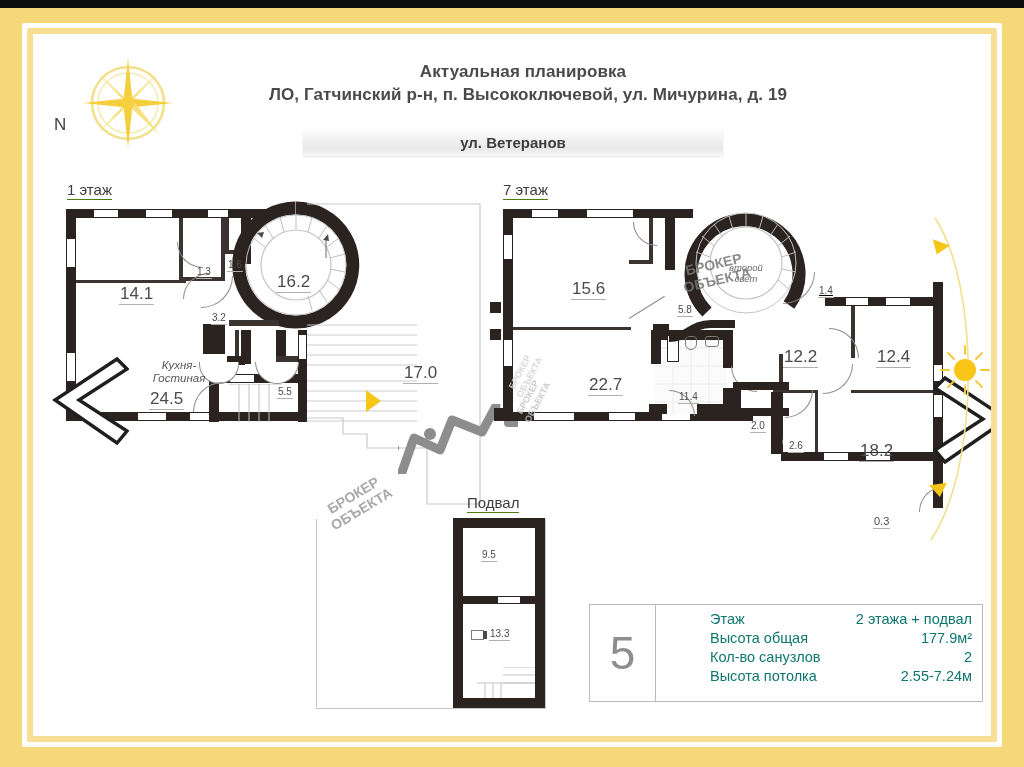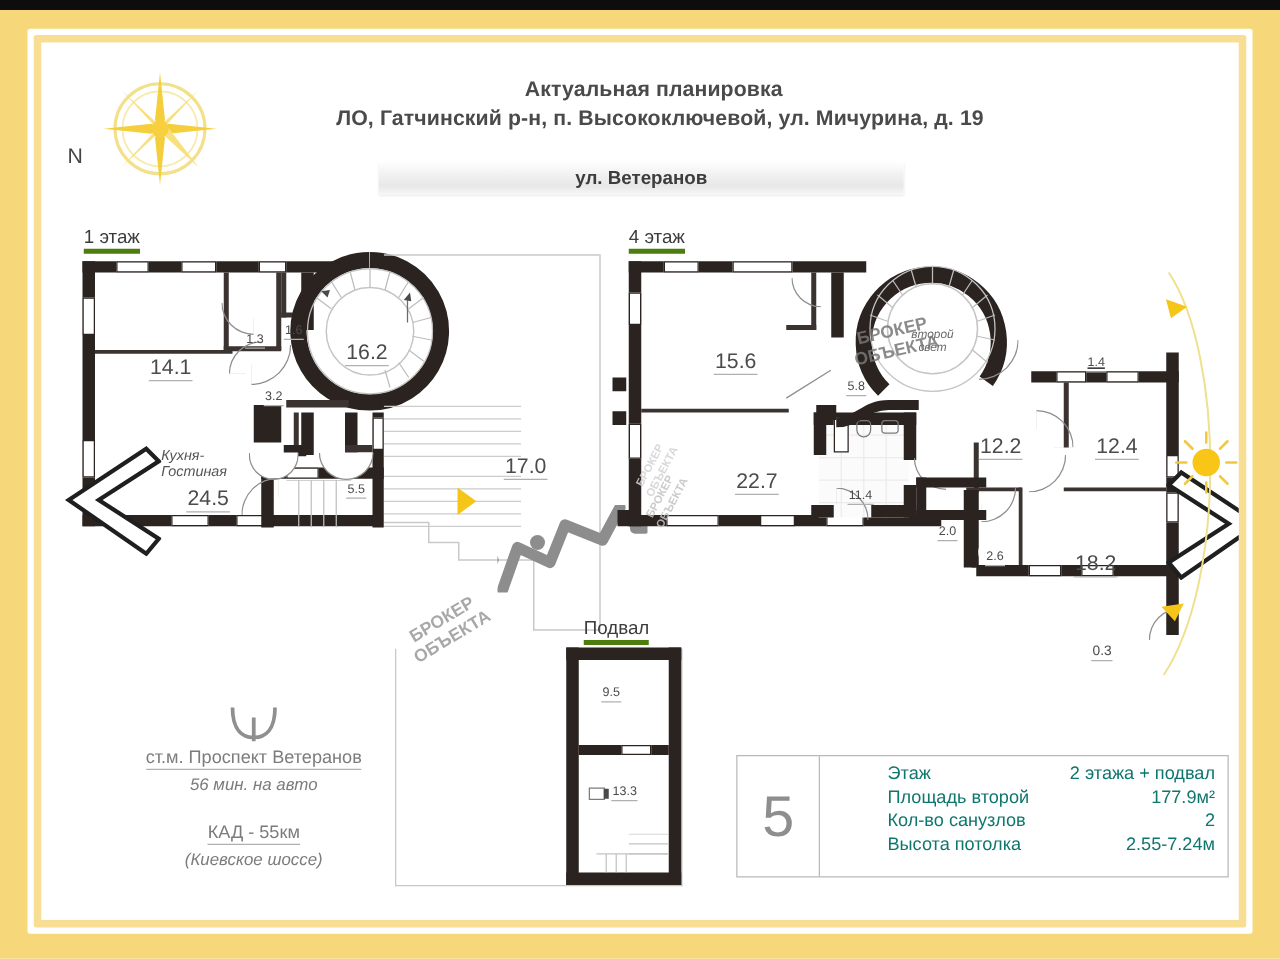--- a/index.html
+++ b/index.html
@@ -53,35 +53,35 @@
   }
   .streetbar {
     height:27px; line-height:27px;
     text-align:center;
     font-size:15px; font-weight:bold; color:#3d3d3d;
     background:linear-gradient(to bottom,#ffffff 0%,#f1f1f1 40%,#e8e8e8 72%,#f7f7f7 100%);
     box-shadow:0 1px 2px rgba(0,0,0,.10);
   }
   .floor-label {
     font-size:15px; color:#3c3c3c;
-    border-bottom:4px solid #4d7c0f;
+    border-bottom:1px solid #4d7c0f;
     padding-bottom:1px;
     display:inline-block;
   }
   .area {
     font-size:17px; color:#4b4b4b;
     border-bottom:1px solid #b0b0b0;
     padding:0 1px 1px 1px;
     white-space:nowrap;
   }
   .area.sm { font-size:10px; }
   .area.xs { font-size:11px; }
   .roomname {
     font-size:11.5px; font-style:italic; color:#555;
-    line-height:13px; white-space:nowrap;
+    text-align:center; line-height:13px; white-space:nowrap;
   }
   .vtorsvet {
     font-size:9.5px; font-style:italic; color:#6a6a6a;
     text-align:center; line-height:11px;
   }
   .nletter { font-size:17px; color:#444; }
 
   
   .wall { background:#2b2320; position:absolute; }
   .iwall { background:#3a3330; position:absolute; }
@@ -344,21 +344,21 @@
       <svg width="120" height="70">
         <path d="M6,92 L18,58 L44,70 L56,40 L86,52 L100,26" transform="translate(-2,-24)" fill="none" stroke="#8d8d8d" stroke-width="9" stroke-linecap="round" stroke-linejoin="round"></path>
         <circle cx="32" cy="30" r="6" fill="#8d8d8d"></circle>
         <circle cx="-4" cy="44" r="5" fill="#8d8d8d"></circle>
         <rect x="96" y="4" width="16" height="13" fill="#2b2320"></rect>
         <rect x="106" y="14" width="16" height="9" rx="4" fill="#8d8d8d"></rect>
       </svg>
     </div>
 
     <div class="abs" style="left:470px;top:147px;">
-      <span class="floor-label">4 этаж</span>
+      <span class="floor-label">7 этаж</span>
     </div>
 
     <div class="abs" style="left:0;top:0;width:960px;height:480px;">
 
       <div class="wall" style="left:470px;top:175px;width:10px;height:212px;"></div>
       <div class="glass" style="left:470px;top:200px;width:10px;height:26px;"></div>
       <div class="glass" style="left:470px;top:305px;width:10px;height:28px;"></div>
       <div class="wall" style="left:470px;top:175px;width:190px;height:9px;"></div>
       <div class="glass" style="left:498px;top:175px;width:28px;height:9px;"></div>
       <div class="glass" style="left:553px;top:175px;width:48px;height:9px;"></div>
@@ -457,21 +457,21 @@
 
       <div class="wall" style="left:620px;top:290px;width:16px;height:12px;"></div>
       <div class="abs" style="left:634px;top:286px;width:70px;height:22px;">
         <svg width="70" height="22">
             <path d="M2,18 C20,18 24,4 44,4 L68,4" fill="none" stroke="#2b2320" stroke-width="8"></path>
           </svg>
       </div>
 
       <div class="abs" style="left:538px;top:245px;"><span class="area">15.6</span></div>
       <div class="abs" style="left:644px;top:265px;"><span class="area sm">5.8</span></div>
-      <div class="abs" style="left:836px;top:246px;text-decoration:underline;"><span class="area sm">1.4</span></div>
+      <div class="abs" style="left:785px;top:246px;text-decoration:underline;"><span class="area sm">1.4</span></div>
       <div class="abs" style="left:750px;top:313px;"><span class="area">12.2</span></div>
       <div class="abs" style="left:843px;top:313px;"><span class="area">12.4</span></div>
       <div class="abs" style="left:555px;top:341px;"><span class="area">22.7</span></div>
       <div class="abs" style="left:645px;top:352px;"><span class="area sm">11.4</span></div>
       <div class="abs" style="left:717px;top:381px;"><span class="area sm">2.0</span></div>
       <div class="abs" style="left:755px;top:401px;"><span class="area sm">2.6</span></div>
       <div class="abs" style="left:826px;top:407px;"><span class="area">18.2</span></div>
       <div class="abs" style="left:840px;top:477px;"><span class="area xs">0.3</span></div>
       <div class="door" style="left:886px;top:452px;width:26px;height:26px;border-radius:100% 0 0 0;border-width:1px 0 0 1px;"></div>
 
@@ -553,45 +553,29 @@
 
 
     <div class="infotable" style="left:556px;top:570px;width:394px;height:98px;">
       <div class="infonum">5</div>
       <div class="inforows">
         <div class="inforow">
           <span class="infokey">Этаж</span>
           <span class="infoval">2 этажа + подвал</span>
         </div>
         <div class="inforow">
-          <span class="infokey">Площадь второй</span>
+          <span class="infokey">Высота общая</span>
           <span class="infoval">177.9м²</span>
         </div>
         <div class="inforow">
           <span class="infokey">Кол-во санузлов</span>
           <span class="infoval">2</span>
         </div>
         <div class="inforow">
           <span class="infokey">Высота потолка</span>
           <span class="infoval">2.55-7.24м</span>
         </div>
       </div>
     </div>
 
-    <div class="abs" style="left:20px;top:528px;width:300px;text-align:center;">
-      <div style="height:34px;">
-        <svg width="46" height="34" viewBox="0 0 46 34">
-          <path d="M6,4 C6,22 14,28 23,28 C32,28 40,22 40,4" fill="none" stroke="#8f8f8f" stroke-width="3"></path>
-          <line x1="23" y1="12" x2="23" y2="31" stroke="#8f8f8f" stroke-width="3"></line>
-        </svg>
-      </div>
-      <div style="margin-top:1px;">
-        <span class="metroline1">ст.м. Проспект Ветеранов</span>
-      </div>
-      <div class="metroline2" style="margin-top:4px;">56 мин. на авто</div>
-      <div style="margin-top:22px;">
-        <span class="kadline1">КАД - 55км</span>
-      </div>
-      <div class="kadline2" style="margin-top:4px;">(Киевское шоссе)</div>
-    </div>
 
   </div>
 </div>
 
 </body></html>

